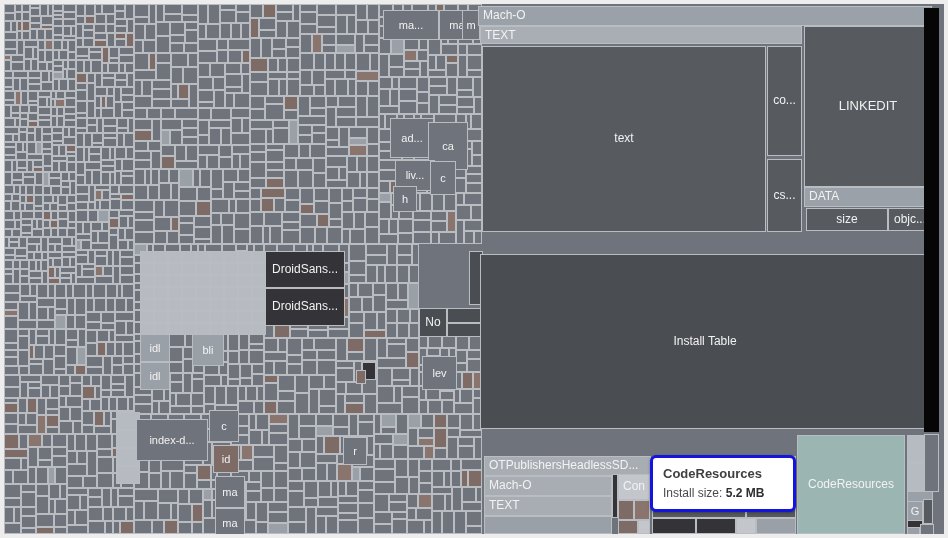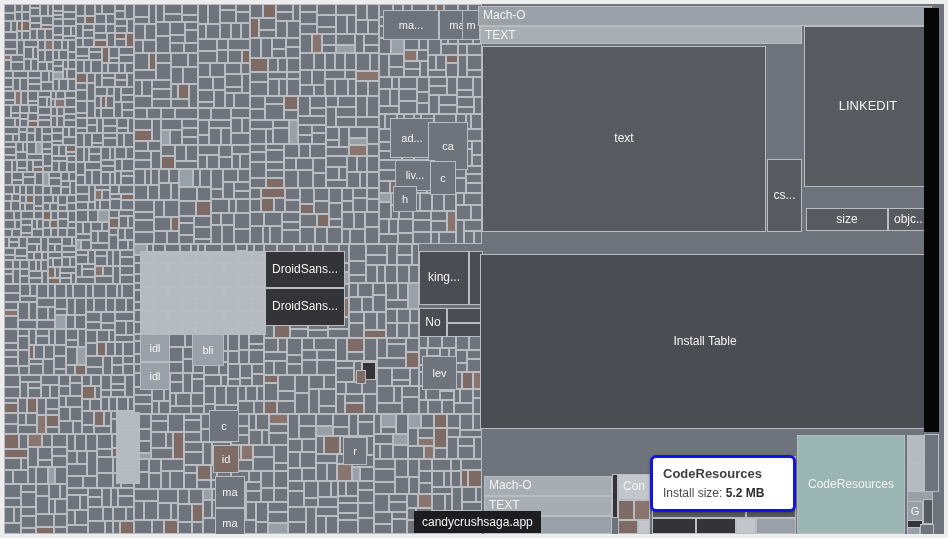--- a/index.html
+++ b/index.html
@@ -1932,23 +1932,20 @@
         <span>h</span>
       </div>
 
     <div class="cell lbl-c v-black fs12" style="left:261px;top:247px;width:80px;height:37px;">
         <span>DroidSans...</span>
       </div>
     <div class="cell lbl-c v-black fs12" style="left:261px;top:284px;width:80px;height:38px;">
         <span>DroidSans...</span>
       </div>
 
-    <div class="cell lbl-c v-darker fs12" style="left:415px;top:247px;width:50px;height:54px;">
-        <span>king...</span>
-      </div>
     <div class="cell lbl-c v-darker fs12" style="left:415px;top:304px;width:28px;height:29px;">
         <span>No</span>
       </div>
     <div class="cell v-darker" style="left:443px;top:304px;width:36px;height:15px;"></div>
     <div class="cell v-darker" style="left:443px;top:319px;width:36px;height:14px;"></div>
     <div class="cell v-darker" style="left:465px;top:247px;width:14px;height:54px;"></div>
 
     <div class="cell lbl-c v-light2 fs11" style="left:136px;top:330px;width:30px;height:28px;">
         <span>idl</span>
       </div>
@@ -1956,20 +1953,23 @@
         <span>idl</span>
       </div>
     <div class="cell lbl-c v-light2 fs11" style="left:188px;top:330px;width:32px;height:32px;">
         <span>bli</span>
       </div>
 
     <div class="cell lbl-c v-base fs11" style="left:418px;top:352px;width:35px;height:34px;">
         <span>lev</span>
       </div>
 
+    <div class="cell lbl-c v-base fs11" style="left:132px;top:415px;width:72px;height:42px;">
+        <span>index-d...</span>
+      </div>
     <div class="cell lbl-c v-base fs11" style="left:205px;top:406px;width:30px;height:32px;">
         <span>c</span>
       </div>
     <div class="cell lbl-c v-brown fs11" style="left:209px;top:441px;width:26px;height:28px;">
         <span>id</span>
       </div>
     <div class="cell lbl-c v-base fs11" style="left:211px;top:472px;width:30px;height:32px;">
         <span>ma</span>
       </div>
     <div class="cell lbl-c v-base fs11" style="left:211px;top:504px;width:30px;height:30px;">
@@ -1983,39 +1983,48 @@
         <span>Mach-O</span>
       </div>
 
     <div class="cell v-hdr2 lbl-tl fs12" style="left:476px;top:22px;width:322px;height:18px;">
         <span>TEXT</span>
       </div>
 
     <div class="cell lbl-c v-dark fs12" style="left:478px;top:42px;width:284px;height:186px;">
         <span>text</span>
       </div>
+    <div class="cell lbl-c v-dark fs12" style="left:763px;top:42px;width:35px;height:110px;">
+        <span>co...</span>
+      </div>
     <div class="cell lbl-c v-dark fs13" style="left:800px;top:22px;width:128px;height:161px;">
         <span>LINKEDIT</span>
       </div>
 
     <div class="cell lbl-c v-dark fs12" style="left:763px;top:155px;width:35px;height:73px;">
         <span>cs...</span>
       </div>
 
+    <div class="cell v-hdr lbl-tl fs12" style="left:800px;top:183px;width:128px;height:20px;">
+        <span>DATA</span>
+      </div>
     <div class="cell lbl-c v-dark fs12" style="left:802px;top:204px;width:82px;height:23px;">
         <span>size</span>
       </div>
     <div class="cell lbl-c v-dark fs12" style="left:884px;top:204px;width:44px;height:23px;">
         <span>objc...</span>
       </div>
 
     <div class="cell lbl-c v-darker fs12" style="left:476px;top:250px;width:450px;height:175px;">
         <span>Install Table</span>
       </div>
 
+    <div class="cell v-light lbl-tl fs12" style="left:480px;top:452px;width:167px;height:20px;">
+        <span>OTPublishersHeadlessSD...</span>
+      </div>
     <div class="cell v-light lbl-tl fs12" style="left:480px;top:472px;width:128px;height:20px;">
         <span>Mach-O</span>
       </div>
     <div class="cell v-light lbl-tl fs12" style="left:480px;top:492px;width:128px;height:20px;">
         <span>TEXT</span>
       </div>
     <div class="cell v-light2" style="left:480px;top:512px;width:128px;height:18px;"></div>
     <div class="cell v-black" style="left:608px;top:470px;width:6px;height:44px;"></div>
     <div class="cell lbl-c v-pale fs12" style="left:614px;top:470px;width:32px;height:26px;">
         <span>Con</span>
@@ -2045,21 +2054,20 @@
     <div class="cell v-dark" style="left:919px;top:495px;width:10px;height:25px;"></div>
     <div class="cell v-black" style="left:903px;top:516px;width:16px;height:9px;"></div>
     <div class="cell v-light2" style="left:903px;top:523px;width:13px;height:11px;"></div>
     <div class="cell v-base" style="left:916px;top:520px;width:14px;height:14px;"></div>
 
     <div id="vscroll-track"></div>
     <div id="vscroll-thumb"></div>
 
   </div>
 
-  <div id="hover-pill">candycrushsaga.app</div>
 
   <div id="tooltip">
     <div class="tt-title">CodeResources</div>
     <div class="tt-row">
       <span>Install size:</span>
       <b>5.2 MB</b>
     </div>
   </div>
 
 </div>

